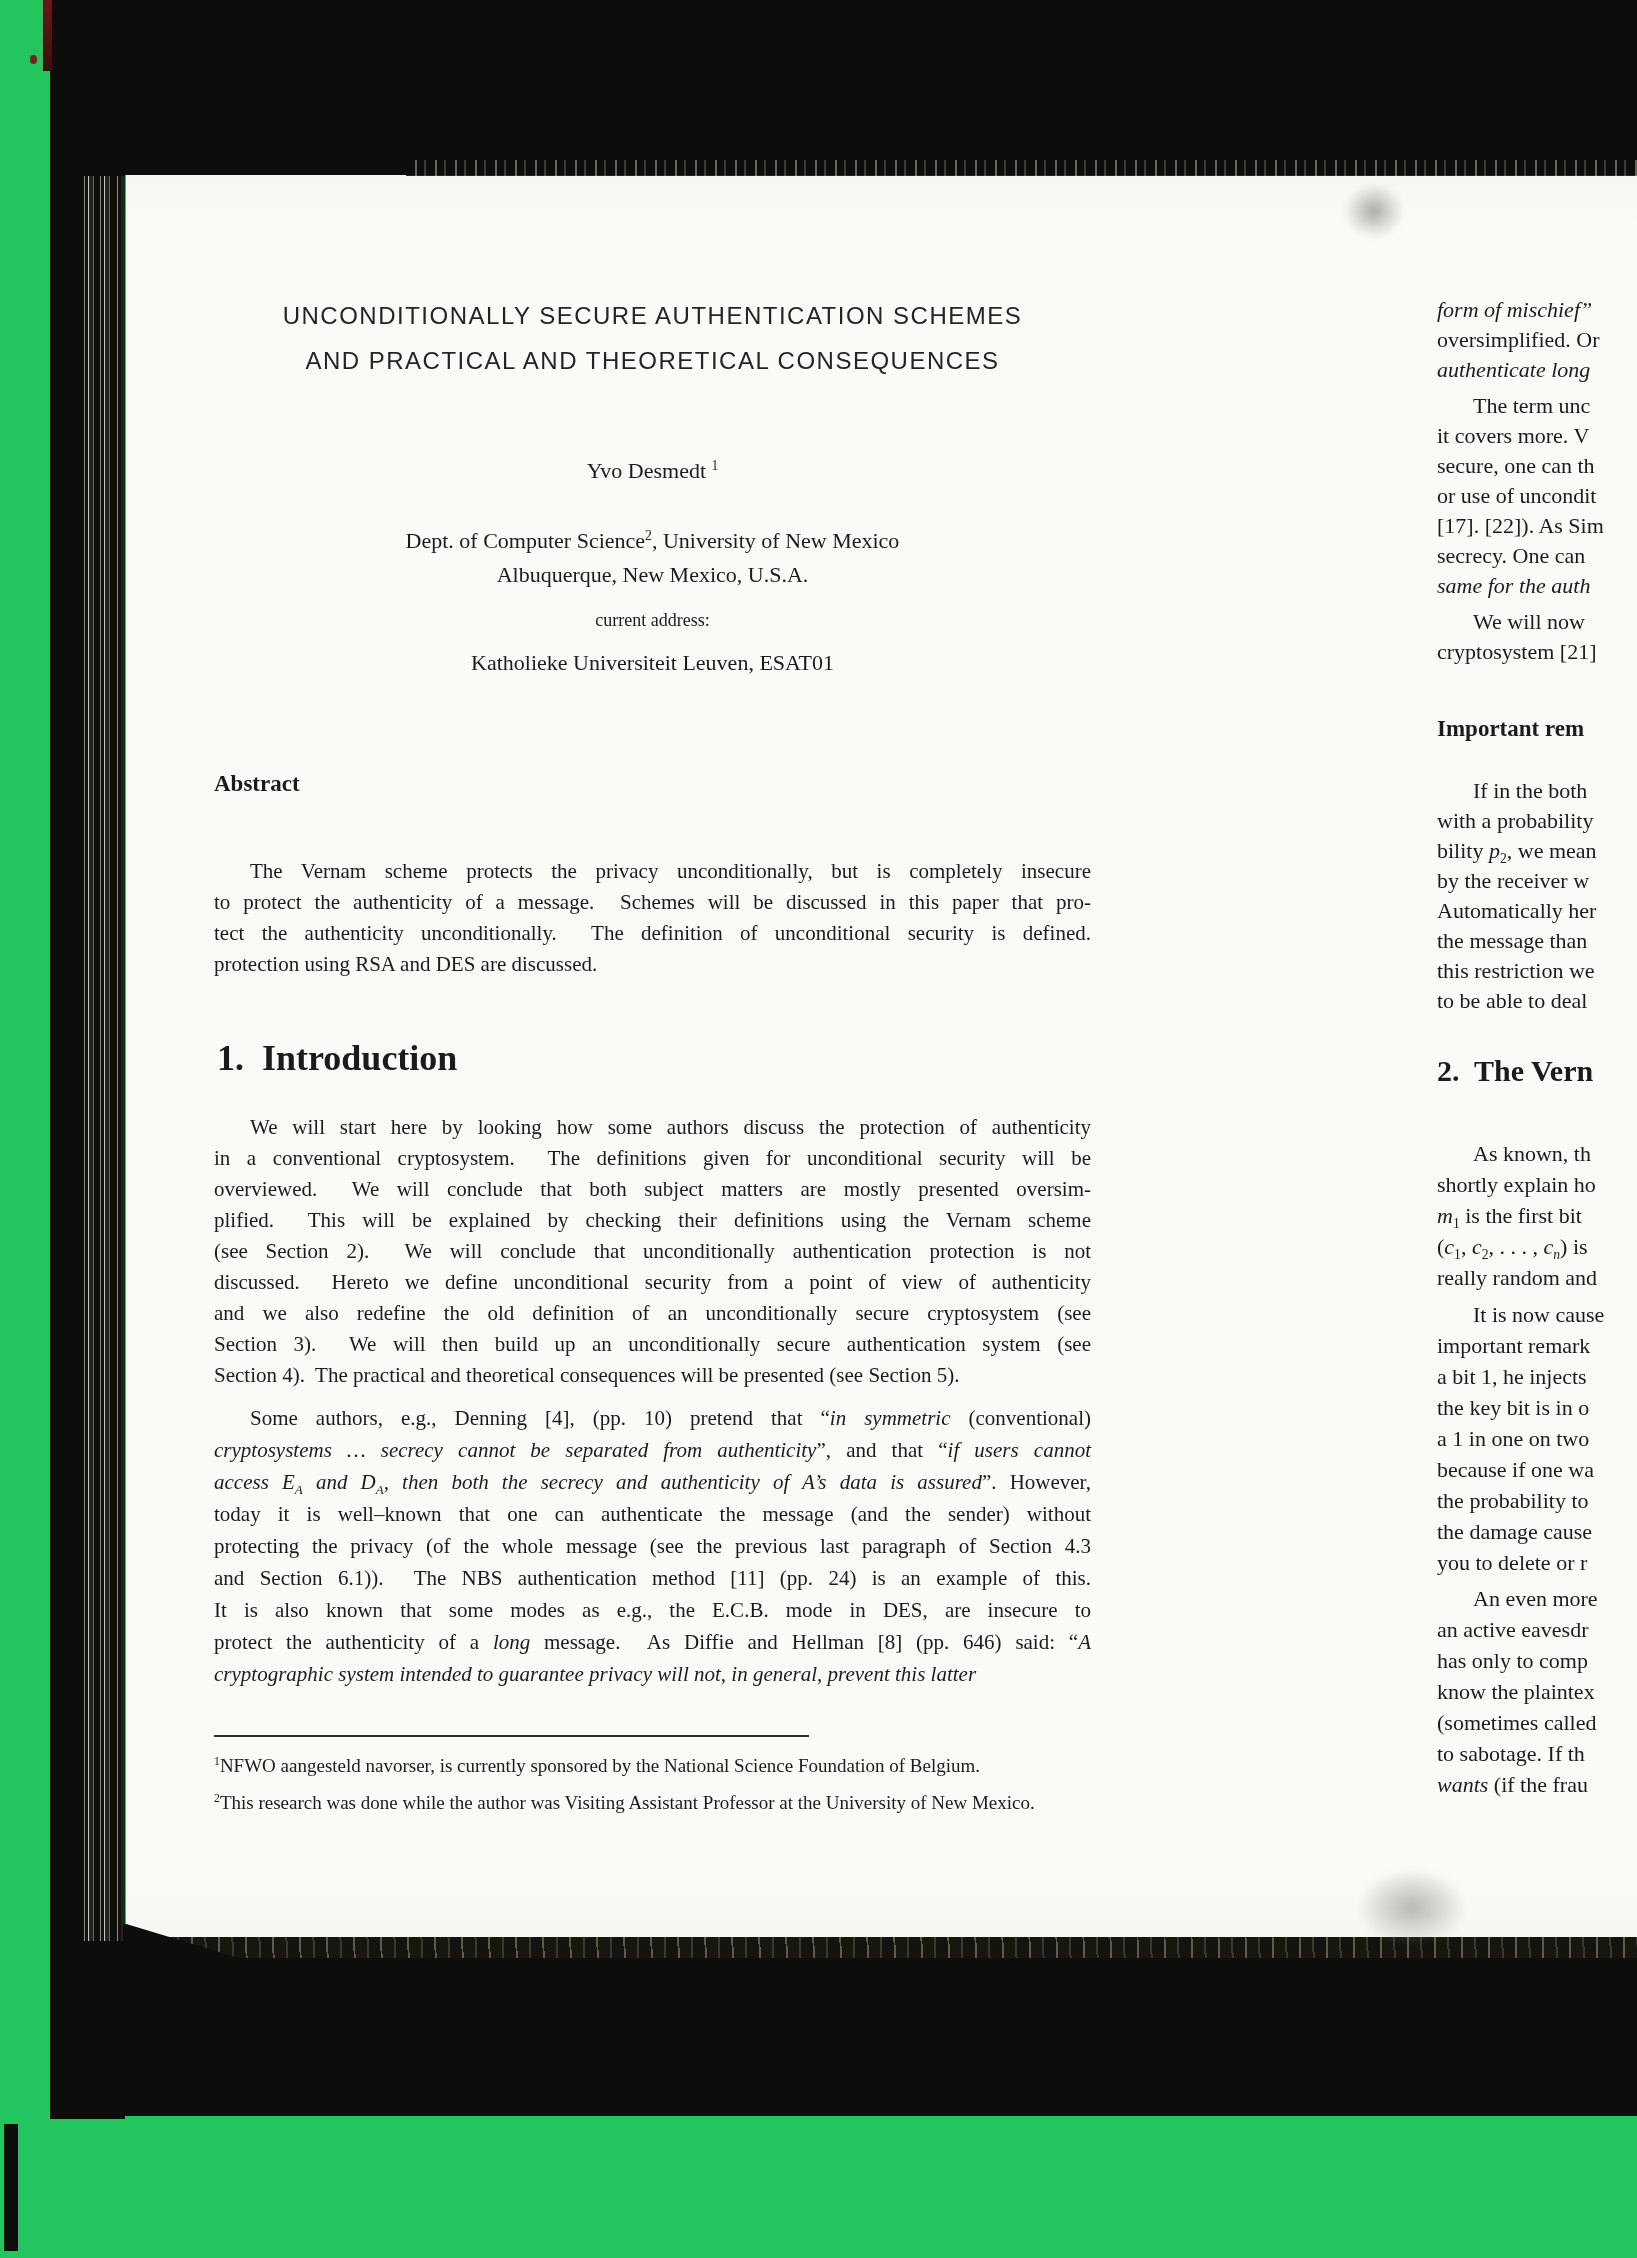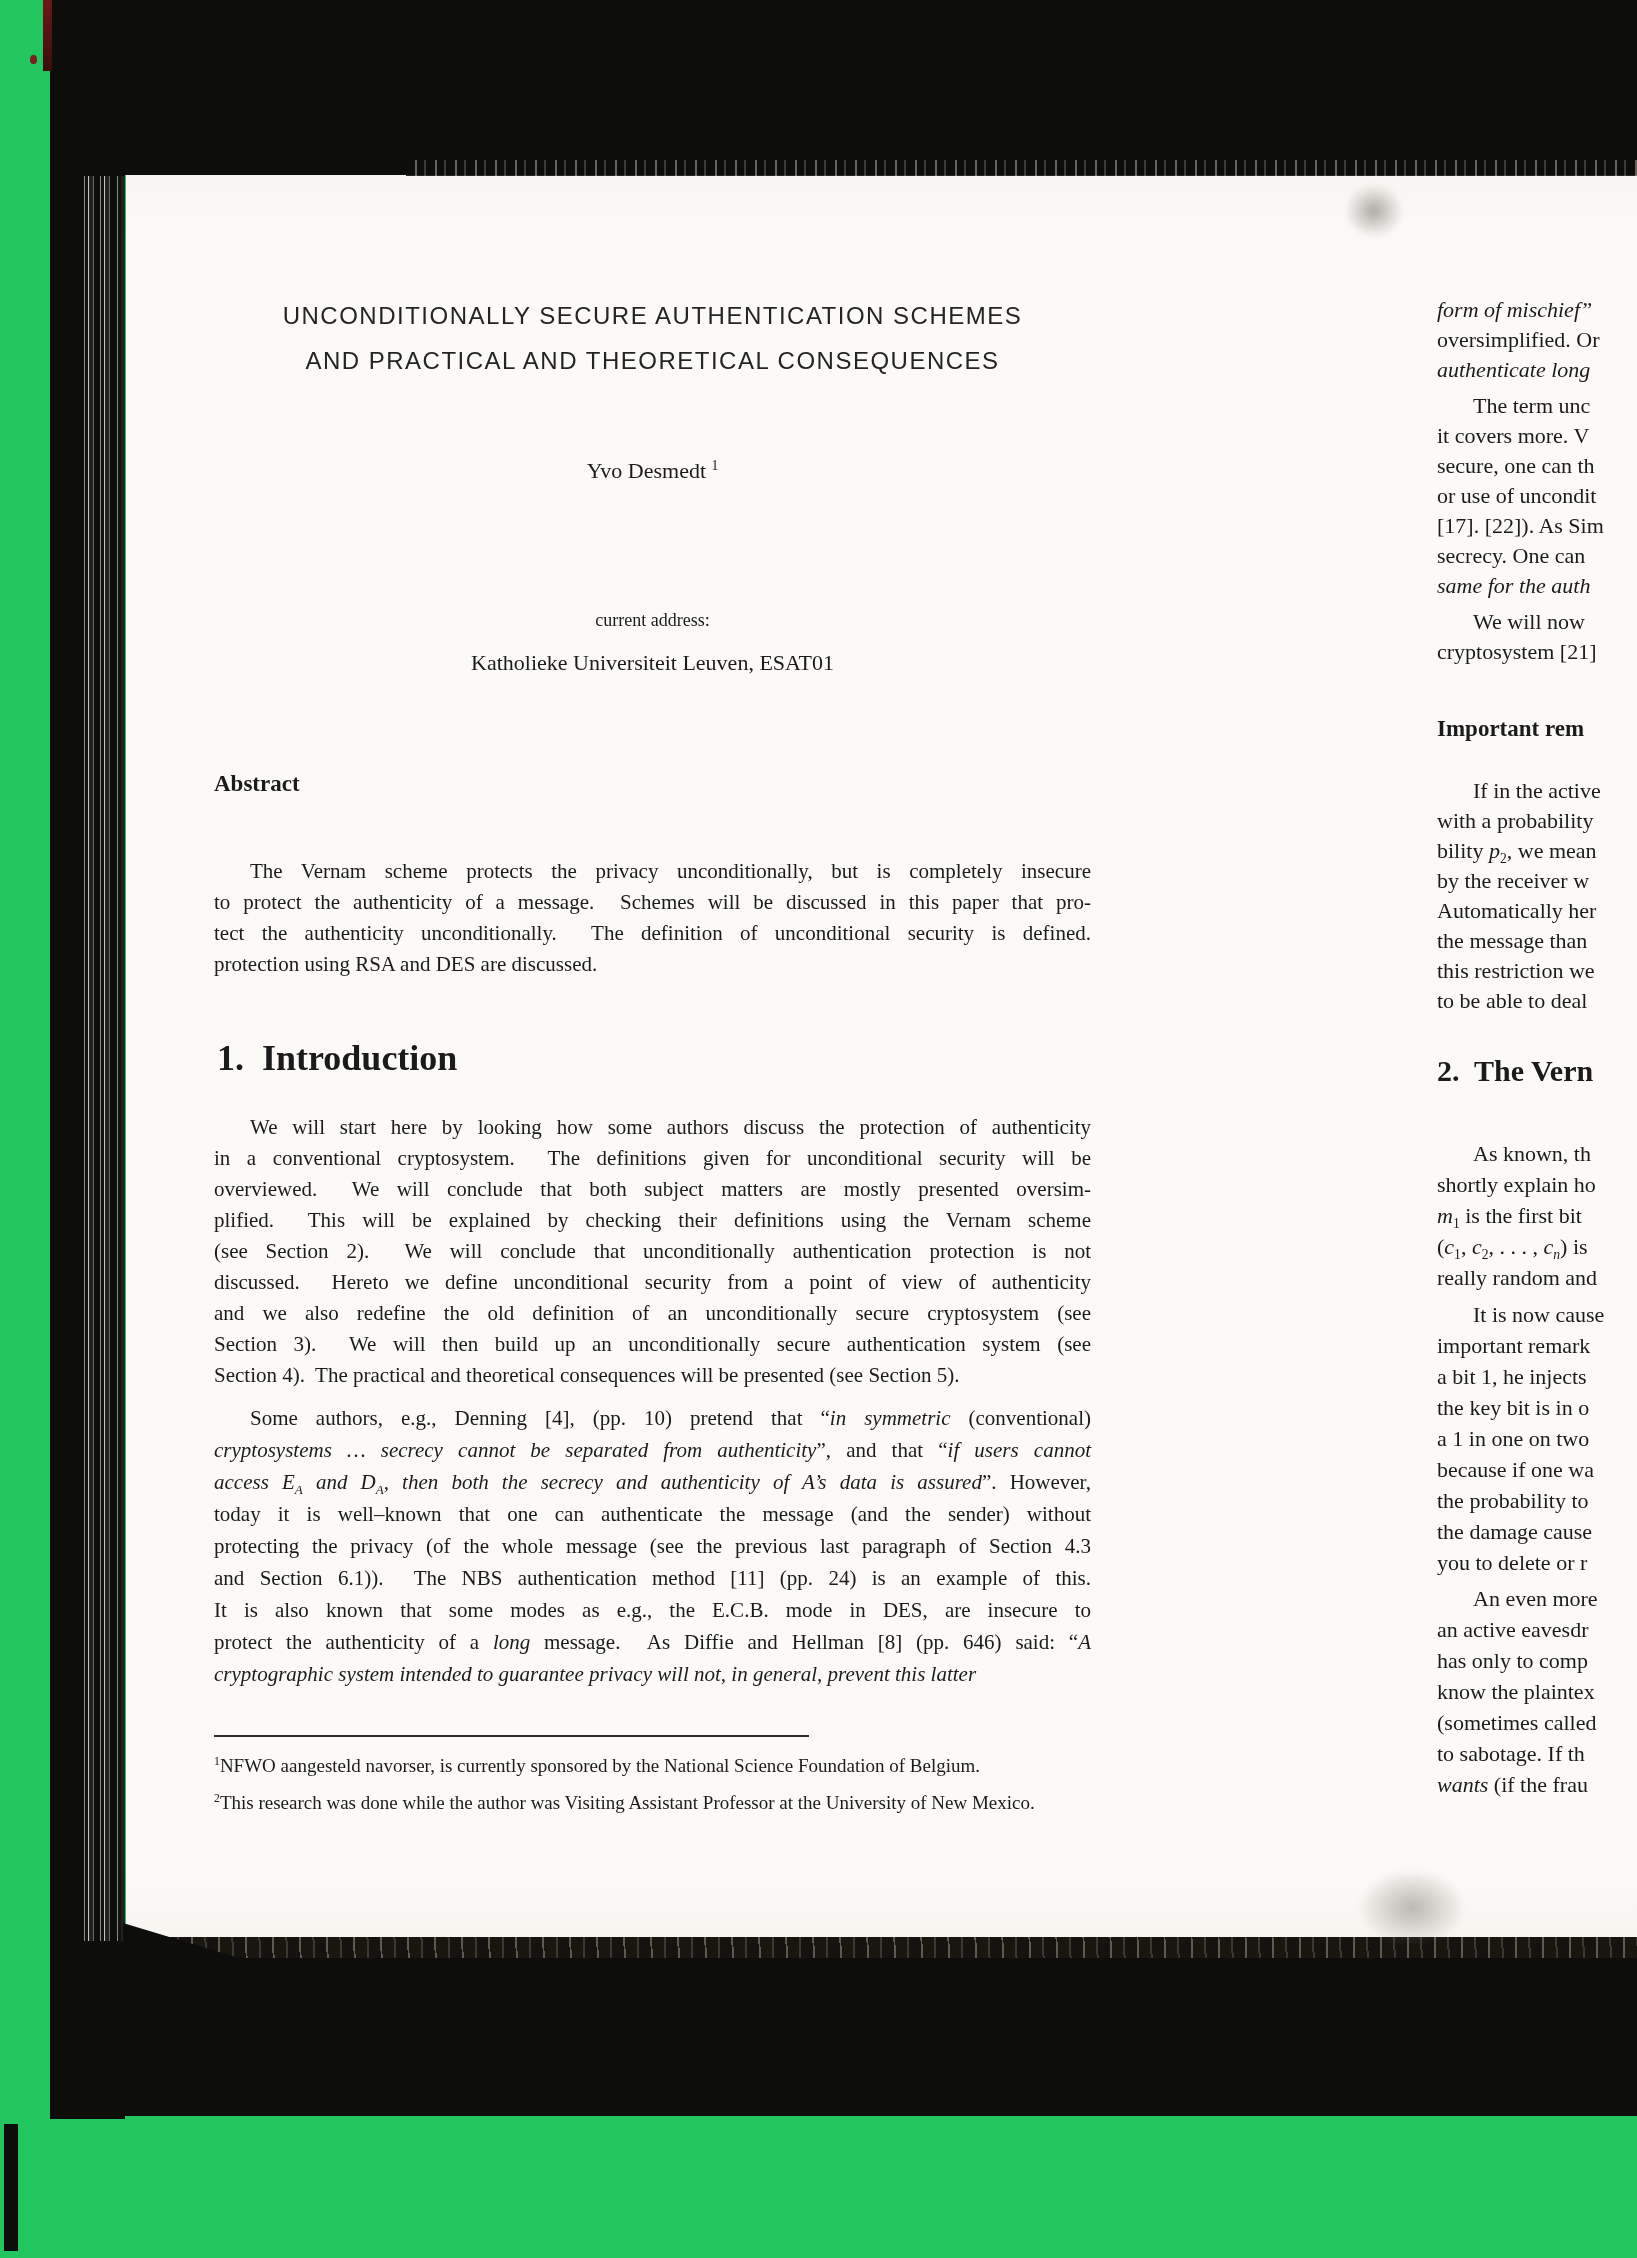--- a/index.html
+++ b/index.html
@@ -90,20 +90,24 @@
 
   <div id="title" class="tb centered">
       <div class="tline"><span>UNCONDITIONALLY SECURE AUTHENTICATION SCHEMES</span></div>
       <div class="tline"><span>AND PRACTICAL AND THEORETICAL CONSEQUENCES</span></div>
     </div>
 
   <div id="author" class="tb centered">
       <div class="tline"><span>Yvo Desmedt </span><span class="sp">1</span></div>
     </div>
 
+  <div id="addr-unm" class="tb centered">
+      <div class="tline"><span>Dept. of Computer Science</span><span class="sp">2</span><span>, University of New Mexico</span></div>
+      <div class="tline"><span>Albuquerque, New Mexico, U.S.A.</span></div>
+    </div>
 
   <div id="cur-label" class="tb centered">current address:</div>
 
   <div id="addr-leuven" class="tb centered">
       <div class="tline"><span>Katholieke Universiteit Leuven, ESAT01</span></div>
     </div>
 
   <div id="abstract-h" class="tb">Abstract</div>
 
   <div id="abstract" class="tb jblock">
@@ -157,21 +161,21 @@
       <div class="tline"><span>[17]. [22]). As Sim</span></div>
       <div class="tline"><span>secrecy. One can</span></div>
       <div class="tline"><span class="it">same for the auth</span></div>
       <div class="tline ind"><span>We will now</span></div>
       <div class="tline"><span>cryptosystem [21]</span></div>
     </div>
 
   <div id="r-imp-h" class="tb rcol">Important rem</div>
 
   <div id="r-parC" class="tb rcol">
-      <div class="tline ind"><span>If in the active</span></div>
+      <div class="tline ind"><span>If in the both</span></div>
       <div class="tline"><span>with a probability</span></div>
       <div class="tline"><span>bility </span><span class="it">p</span><span class="sb">2</span><span>, we mean</span></div>
       <div class="tline"><span>by the receiver w</span></div>
       <div class="tline"><span>Automatically her</span></div>
       <div class="tline"><span>the message than</span></div>
       <div class="tline"><span>this restriction we</span></div>
       <div class="tline"><span>to be able to deal</span></div>
     </div>
 
   <div id="r-sec2-h" class="tb rcol">2.  The Vern</div>

